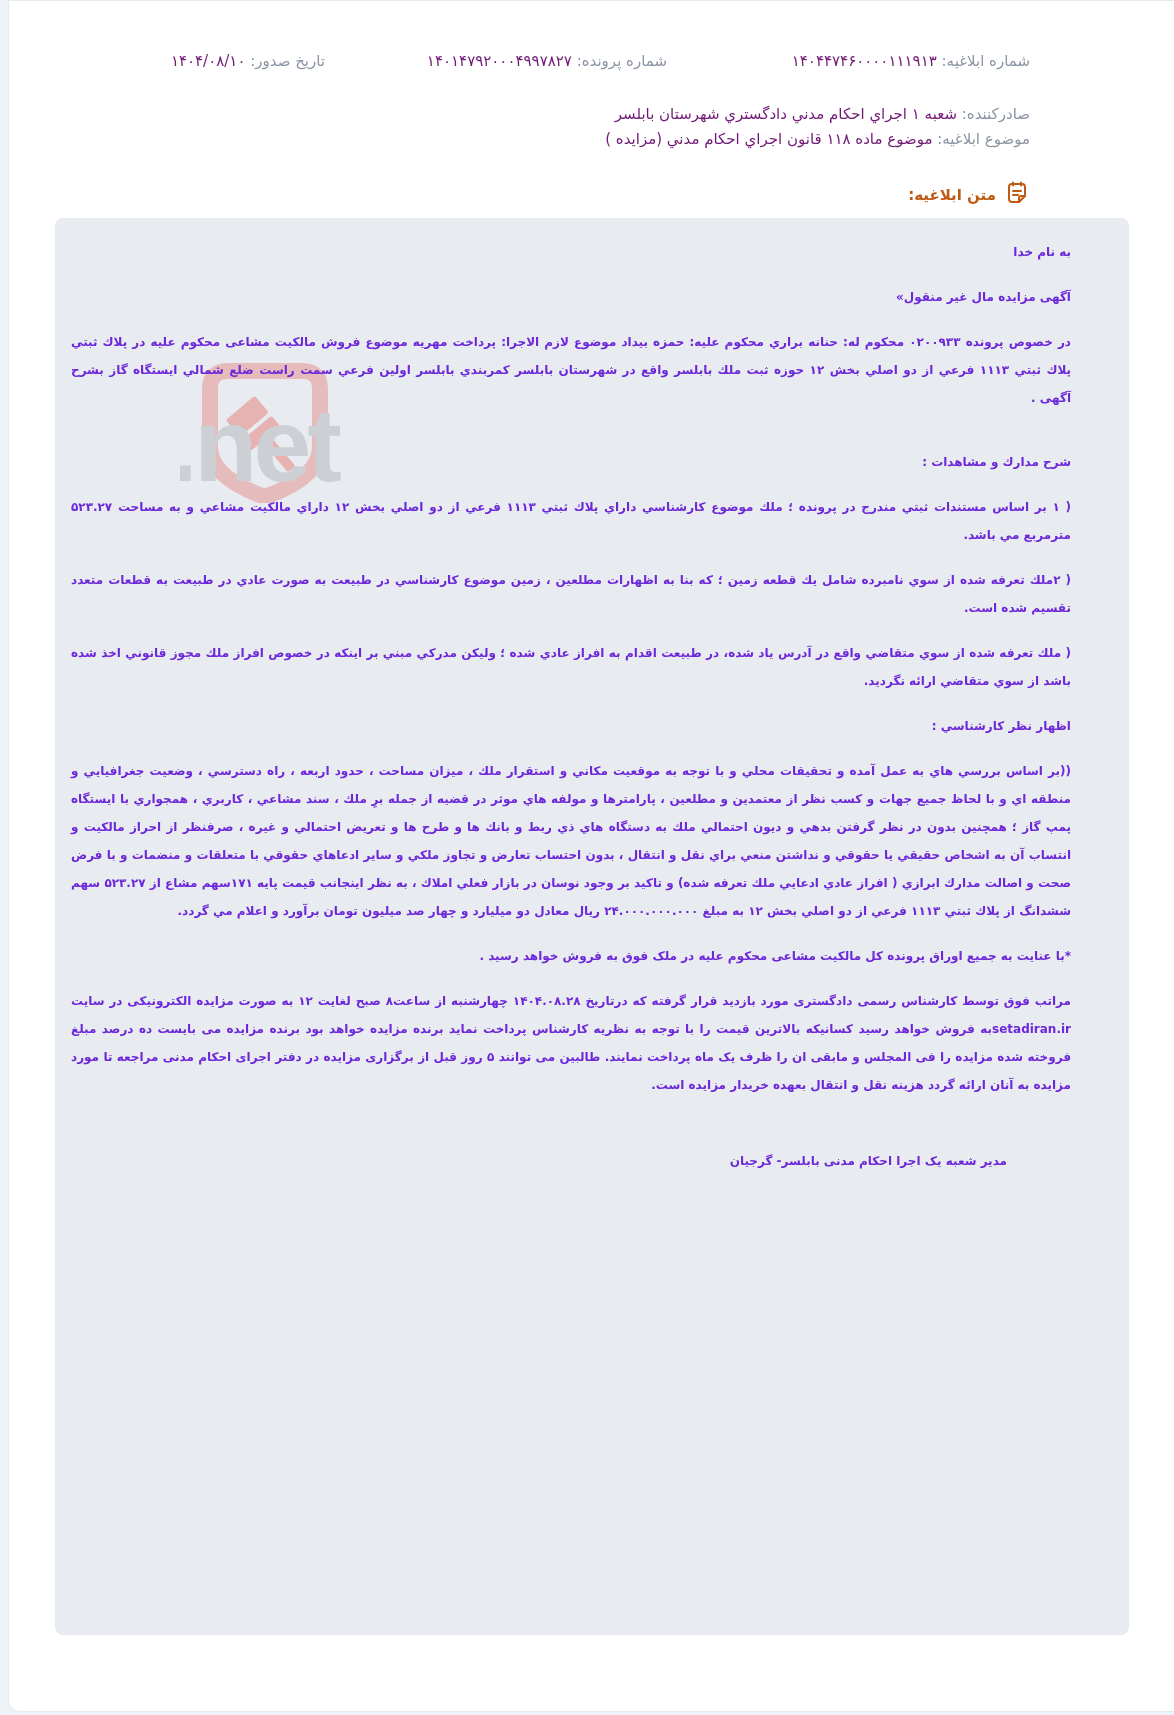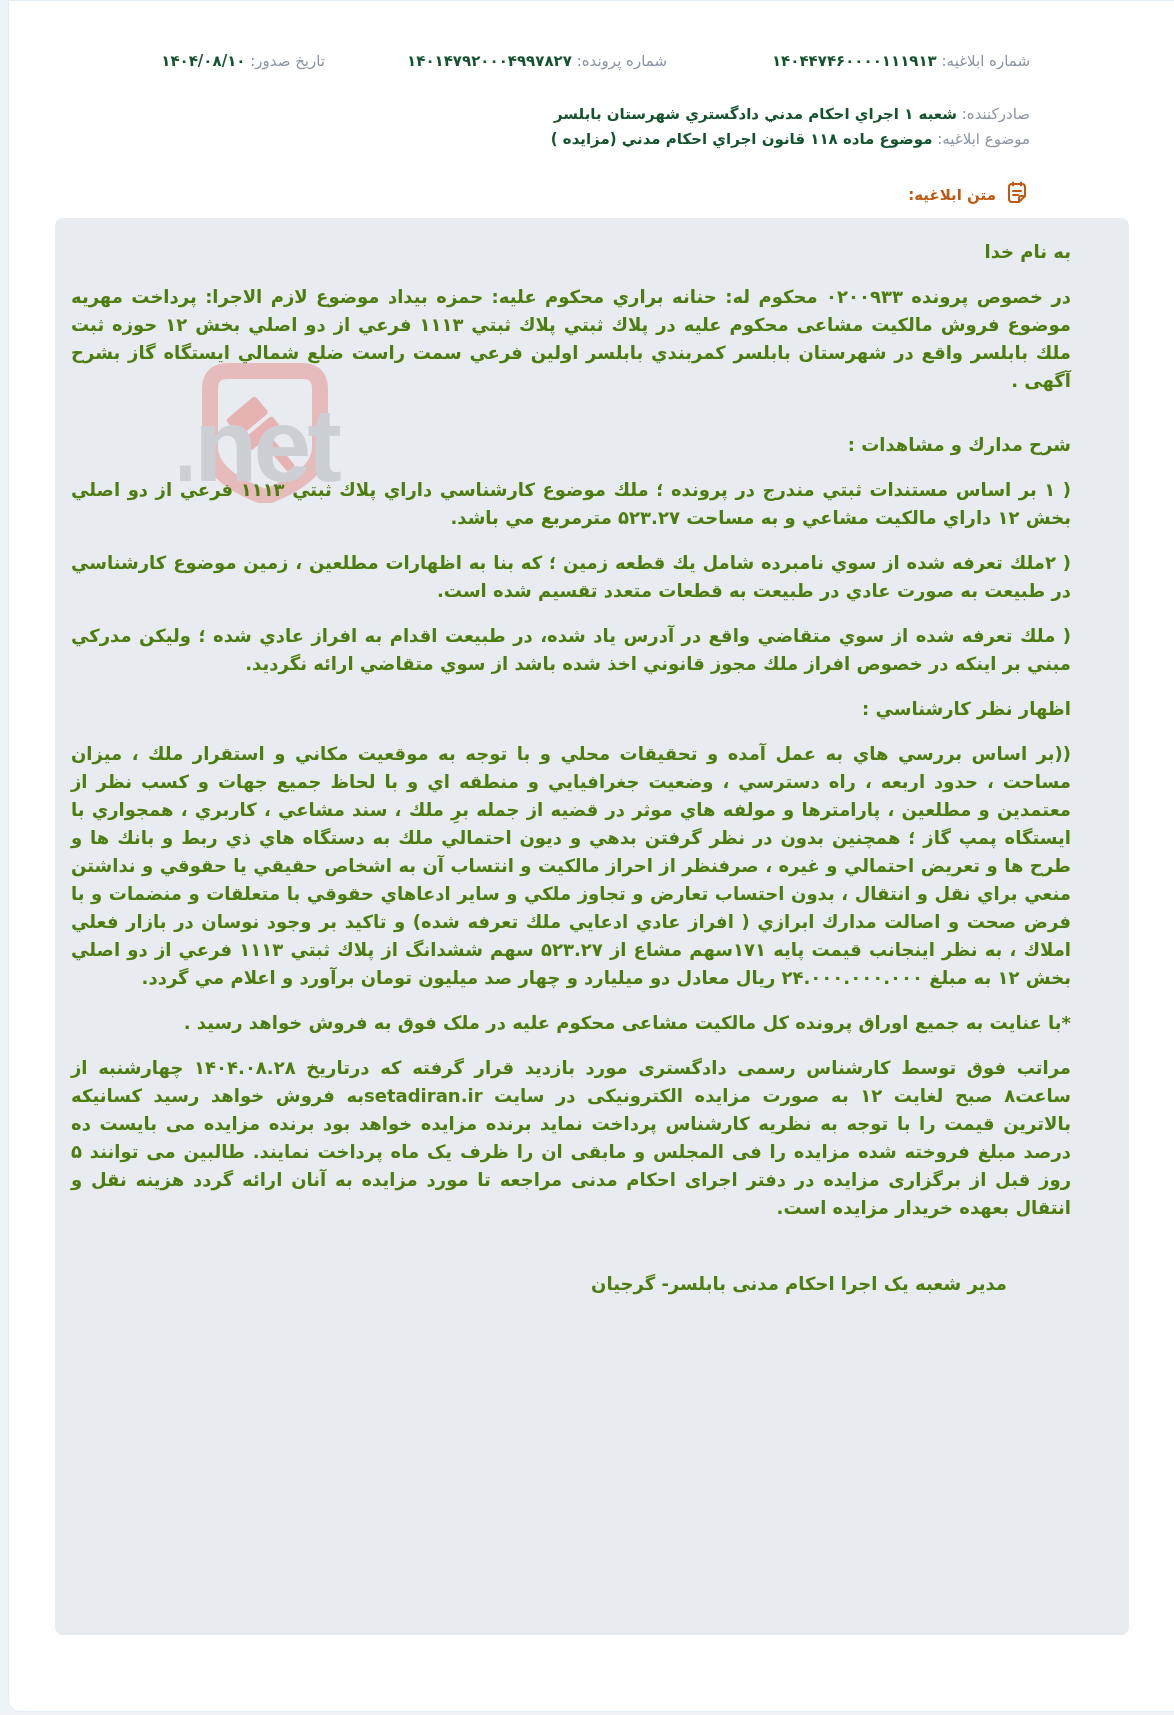--- a/index.html
+++ b/index.html
@@ -29,21 +29,21 @@
     .meta {
       position: absolute;
       right: 144px;
       left: 0;
       font-size: 15px;
       color: #8a94a3;
       white-space: nowrap;
     }
     .meta-row { position: absolute; right: 0; }
     .meta .label { color: #8a94a3; font-weight: normal; text-align: center; }
-    .meta .value { color: #14532d; font-weight: bold; margin-top: 7px; }
+    .meta .value { color: #701a75; font-weight: normal; margin-top: 7px; }
     .row1 { top: 52px; height: 22px; }
     .row1 .cell { position: absolute; top: 0; white-space: nowrap; }
     .cell-notice { right: 0; }
     .cell-file { right: 363px; }
     .cell-date { right: 705px; }
     .row2 { top: 105px; }
     .row3 { top: 130px; }
 
     .section-title {
       position: absolute;
@@ -75,23 +75,23 @@
       width: 560px;
       height: 140px;
       pointer-events: none;
       opacity: 0.85;
     }
     .content {
       position: absolute;
       right: 58px;
       left: 16px;
       top: 20px;
-      color: #4d7c0f;
+      color: #6d28d9;
       font-weight: bold;
-      font-size: 18px;
+      font-size: 12px;
       line-height: 28px;
       text-align: justify;
     }
     .content p { margin: 0 0 17px 0; }
     .content .p-gap-lg { margin-bottom: 36px; }
     .signature {
       margin-top: 48px !important;
       padding-right: 64px;
     }
   </style>
@@ -143,20 +143,21 @@
     <g fill="#e6a8a8" transform="rotate(-40 80 70)">
       <rect x="62" y="38" width="38" height="22" rx="3"></rect>
       <rect x="62" y="64" width="38" height="14" rx="3"></rect>
       <rect x="76" y="78" width="10" height="40" rx="2"></rect>
     </g>
     <text x="158" y="118" font-family="Liberation Sans, sans-serif" font-size="104" font-weight="bold" fill="#c8ccd0" letter-spacing="-4">AriaTender.net</text>
   </svg>
 
   <div class="content">
     <p>به نام خدا</p>
+    <p> آگهی مزایده مال غير منقول»</p>
     <p class="p-gap-lg">در خصوص پرونده  ۰۲۰۰۹۳۳     محکوم له: حنانه براري محکوم عليه: حمزه بيداد    موضوع لازم الاجرا: پرداخت مهريه    موضوع فروش مالکيت  مشاعی محکوم عليه      در  پلاك ثبتي  پلاك ثبتي ۱۱۱۳ فرعي از دو اصلي بخش ۱۲    حوزه ثبت ملك بابلسر  واقع  در شهرستان بابلسر کمربندي بابلسر  اولين فرعي سمت راست ضلع شمالي ايستگاه گاز  بشرح آگهی .</p>
     <p> شرح مدارك و مشاهدات :</p>
     <p>( ۱  بر اساس مستندات ثبتي مندرج در پرونده ؛ ملك موضوع کارشناسي داراي پلاك ثبتي ۱۱۱۳ فرعي از دو اصلي بخش ۱۲ داراي مالکيت مشاعي و به مساحت  ۵۲۳.۲۷ مترمربع مي باشد.</p>
     <p>( ۲ملك تعرفه شده از سوي نامبرده شامل يك قطعه زمين ؛ كه بنا به اظهارات مطلعين ، زمين موضوع کارشناسي در طبيعت به صورت عادي در طبيعت به قطعات متعدد تقسيم شده است.</p>
     <p>(  ملك تعرفه شده از سوي متقاضي واقع در آدرس ياد شده، در طبيعت اقدام به افراز عادي شده ؛ وليكن مدركي مبني بر اينکه در خصوص افراز ملك مجوز قانوني اخذ شده باشد از سوي متقاضي ارائه نگرديد.</p>
     <p>اظهار نظر کارشناسي :</p>
     <p>((بر اساس بررسي هاي به عمل آمده و تحقيقات محلي و با توجه به موقعيت مکاني و استقرار ملك ، ميزان مساحت ، حدود اربعه ، راه دسترسي ، وضعيت جغرافيايي و منطقه اي و با لحاظ جميع جهات و کسب نظر از معتمدين و مطلعين ، پارامترها و مولفه هاي موثر در قضيه از جمله برِ ملك ، سند مشاعي ، کاربري ، همجواري با ايستگاه پمپ گاز ؛ همچنين بدون در نظر گرفتن بدهي و ديون احتمالي ملك به دستگاه هاي ذي ربط و بانك ها و طرح ها و تعريض احتمالي و غيره ، صرفنظر از احراز مالکيت و انتساب آن به اشخاص حقيقي يا حقوقي و نداشتن منعي براي نقل و انتقال ، بدون احتساب تعارض و تجاوز ملکي و ساير ادعاهاي حقوقي با متعلقات و منضمات و با فرض صحت و اصالت مدارك ابرازي ( افراز عادي ادعايي ملك تعرفه شده) و تاكيد بر وجود نوسان در بازار فعلي املاك ، به نظر اينجانب  قيمت پايه ۱۷۱سهم مشاع از ۵۲۳.۲۷ سهم ششدانگ از پلاك ثبتي ۱۱۱۳ فرعي از دو اصلي بخش ۱۲ به مبلغ ۲۴.۰۰۰.۰۰۰.۰۰۰ ريال معادل دو ميليارد و چهار صد ميليون تومان برآورد و اعلام مي گردد.</p>
     <p>*با عنايت به  جميع اوراق پرونده  کل مالکيت مشاعی محکوم عليه در ملک فوق به فروش خواهد رسيد .</p>
     <p>مراتب فوق توسط کارشناس رسمی دادگستری مورد بازديد قرار گرفته که درتاريخ  ۱۴۰۴.۰۸.۲۸     چهارشنبه   از ساعت۸   صبح لغايت ۱۲     به صورت  مزايده الکترونيکی   در  سايت  setadiran.irبه فروش خواهد رسيد کسانيکه بالاترين قيمت را با توجه به نظريه کارشناس پرداخت نمايد برنده مزايده خواهد بود برنده مزايده می بايست ده درصد مبلغ فروخته شده مزايده را فی المجلس و مابقی ان را ظرف يک ماه  پرداخت نمايند. طالبين می توانند ۵ روز قبل از برگزاری مزايده در دفتر اجرای احکام مدنی مراجعه تا مورد مزايده به آنان ارائه گردد هزينه نقل و انتقال بعهده خريدار مزايده است.</p>
     <p class="signature">مدير  شعبه يک اجرا احکام مدنی   بابلسر- گرجيان</p>

